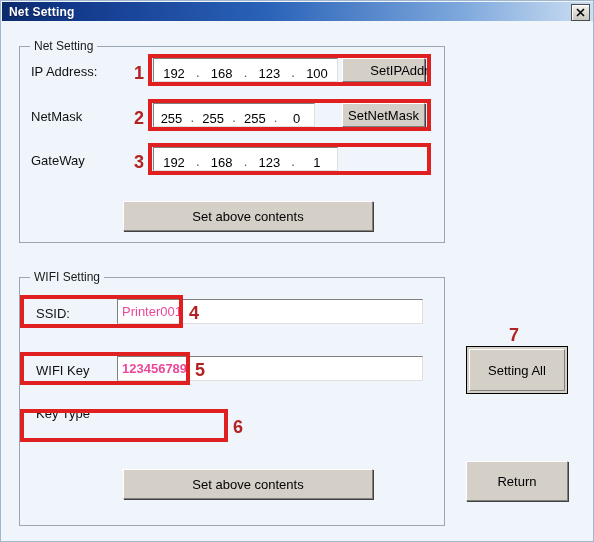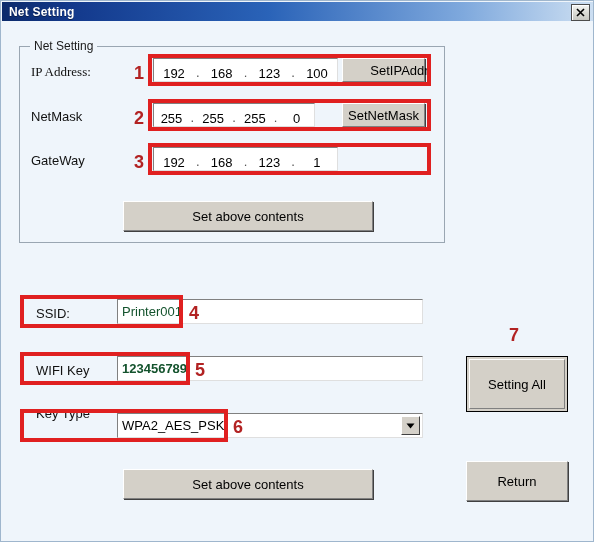--- a/index.html
+++ b/index.html
@@ -83,21 +83,21 @@
   .txtfield {
     position: absolute;
     background: #ffffff;
     border-top: 1px solid #808080;
     border-left: 1px solid #808080;
     border-right: 1px solid #dfdfdf;
     border-bottom: 1px solid #dfdfdf;
     box-sizing: border-box;
     font-family: "Liberation Sans", sans-serif;
     font-size: 13px;
-    color: #14532d;
+    color: #ec4899;
     padding: 0 4px;
     outline: none;
   }
 
   
   .ipbox {
     position: absolute;
     background: #ffffff;
     border-top: 1px solid #808080;
     border-left: 1px solid #808080;
@@ -223,21 +223,21 @@
           <path d="M1 1 L8 8 M8 1 L1 8" stroke="#000000" stroke-width="1.6" fill="none"></path>
         </svg>
       </span>
     </div>
   </div>
 
   <div class="groupbox" id="grp-net">
     <span class="groupbox-title">Net Setting</span>
   </div>
 
-  <span class="field-label" style="left:30px; top:63px;font-family:Liberation Serif, serif;">IP Address:</span>
+  <span class="field-label" style="left:30px; top:63px;">IP Address:</span>
   <div class="ipbox" style="left:152px; top:57px; width:185px; height:24px;">
     <span class="oct">192</span>
     <span class="dot">.</span>
     <span class="oct">168</span>
     <span class="dot">.</span>
     <span class="oct">123</span>
     <span class="dot">.</span>
     <span class="oct">100</span>
   </div>
   <div class="btn" style="left:341px; top:57px; width:83px; height:24px;padding-left:32px;">
@@ -272,51 +272,44 @@
     <span class="dot">.</span>
     <span class="oct">1</span>
   </div>
   <div class="redbox" style="left:147px; top:142px; width:283px; height:32px;"></div>
   <span class="rednum" style="left:133px; top:152px;">3</span>
 
   <div class="btn" style="left:122px; top:200px; width:250px; height:30px;">
     <span>Set above contents</span>
   </div>
 
+  <div class="groupbox" id="grp-wifi">
+    <span class="groupbox-title">WIFI Setting</span>
+  </div>
 
   <span class="field-label" style="left:35px; top:305px;">SSID:</span>
   <div class="txtfield" style="left:116px; top:298px; width:306px; height:25px; line-height:23px;" title="">Printer001</div>
   <div class="redbox" style="left:19px; top:294px; width:163px; height:33px;"></div>
   <span class="rednum" style="left:188px; top:303px;">4</span>
 
   <span class="field-label" style="left:35px; top:362px;">WIFI Key</span>
   <div class="txtfield" style="left:116px; top:355px; width:306px; height:25px; line-height:23px;font-weight:bold;" title="">123456789</div>
   <div class="redbox" style="left:19px; top:351px; width:170px; height:33px;"></div>
   <span class="rednum" style="left:194px; top:360px;">5</span>
 
   <span class="field-label" style="left:35px; top:405px;">Key Type</span>
-  <div class="combo" style="left:116px; top:412px; width:306px; height:25px;">
-    <span class="value">WPA2_AES_PSK</span>
-    <div class="combo-arrow">
-      <span>
-        <svg width="9" height="6" viewBox="0 0 9 6" aria-hidden="true">
-          <path d="M0.5 0.5 L8.5 0.5 L4.5 5.5 Z" fill="#000000"></path>
-        </svg>
-      </span>
-    </div>
-  </div>
   <div class="redbox" style="left:19px; top:408px; width:208px; height:33px;"></div>
   <span class="rednum" style="left:232px; top:417px;">6</span>
 
   <div class="btn" style="left:122px; top:468px; width:250px; height:30px;">
     <span>Set above contents</span>
   </div>
 
   <span class="rednum" style="left:508px; top:325px;">7</span>
-  <div class="btn default-btn" style="left:465px; top:355px; width:102px; height:56px;text-align:right;">
+  <div class="btn default-btn" style="left:465px; top:345px; width:102px; height:48px;text-align:right;">
     <span class="inner"></span>
     <span>Setting All</span>
   </div>
   <div class="btn" style="left:465px; top:460px; width:102px; height:40px;">
     <span>Return</span>
   </div>
 
 </div>
 
 </body></html>

